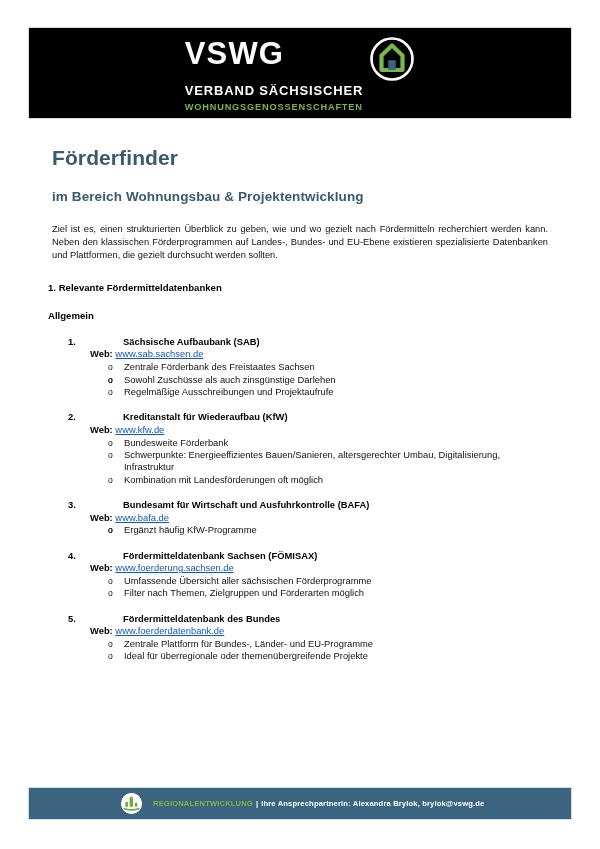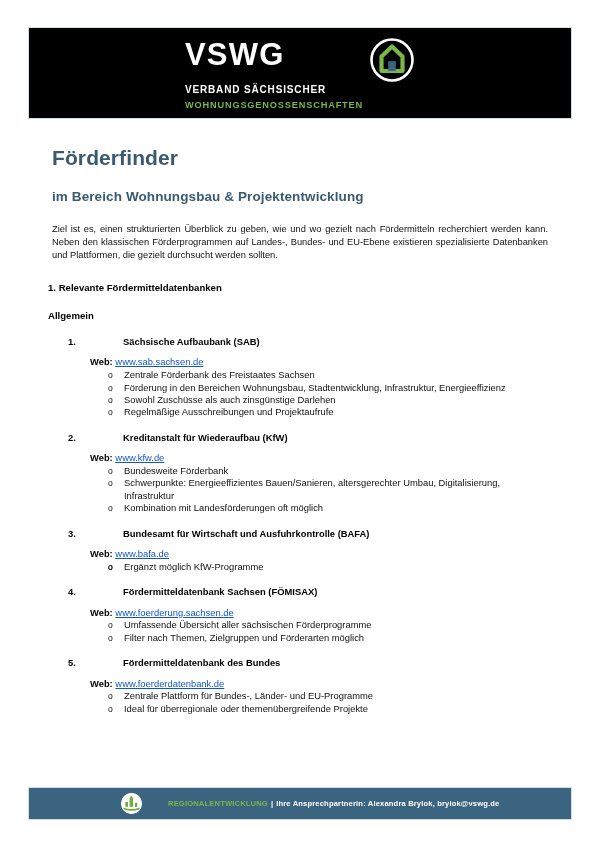--- a/index.html
+++ b/index.html
@@ -53,21 +53,21 @@
 
   .logo-vswg {
     font-size: 31px;
     font-weight: bold;
     letter-spacing: 1.2px;
     color: #ffffff;
     line-height: 1;
     font-family: "Liberation Sans", sans-serif;
   }
   .logo-line2 {
-    font-size: 10px;
+    font-size: 13px;
     font-weight: bold;
     letter-spacing: 0.85px;
     color: #ffffff;
     margin-top: 15px;
     font-family: "Liberation Sans", sans-serif;
   }
   .logo-line3 {
     font-size: 9.2px;
     font-weight: bold;
     letter-spacing: 0.85px;
@@ -156,21 +156,21 @@
   .db-name {
     font-size: 9.4px;
     font-weight: bold;
     color: #000000;
     line-height: 12.4px;
     margin-left: 33px;
   }
   .db-web {
     font-size: 9.4px;
     line-height: 12.8px;
-    margin-top: 8px;
+    margin-top: 0px;
   }
   .db-web-label {
     font-weight: bold;
     color: #000000;
   }
   .db-web-link {
     color: #1155cc;
     text-decoration: underline;
   }
   .sub-list {
@@ -203,21 +203,21 @@
     height: 33px;
     background: #3a6480;
     box-sizing: border-box;
     border: 1px solid #cfdde5;
     display: flex;
     align-items: center;
   }
   .footer-inner {
     display: flex;
     align-items: center;
-    gap: 26px;
+    gap: 11px;
     margin-left: 92px;
   }
   .footer-mark {
     width: 21px;
     height: 21px;
     flex: 0 0 21px;
     border-radius: 50%;
     background: #ffffff;
     position: relative;
     overflow: hidden;
@@ -271,42 +271,42 @@
   <div class="section-heading" id="heading-relevante">1. Relevante Fördermitteldatenbanken</div>
   <div class="section-heading" id="heading-allgemein">Allgemein</div>
 
   <ol class="db-list" id="db-list">
       <li class="db-item">
         <span class="db-num">1.</span>
         <div class="db-name">Sächsische Aufbaubank (SAB)</div>
         <div class="db-web"><span class="db-web-label">Web:</span> <a class="db-web-link" href="#">www.sab.sachsen.de</a></div>
         <ul class="sub-list">
           <li class="sub-item"><span class="marker">o</span><span>Zentrale Förderbank des Freistaates Sachsen</span></li>
-          <li class="sub-item"><span class="marker">o</span><span>Förderung in den Bereichen Wohnungsbau, Stadtentwicklung, Infrastruktur, Energieeffizienz</span></li>
+          <li class="sub-item"><span class="marker">o</span></li>
           <li class="sub-item"><span class="marker">o</span><span>Sowohl Zuschüsse als auch zinsgünstige Darlehen</span></li>
           <li class="sub-item"><span class="marker">o</span><span>Regelmäßige Ausschreibungen und Projektaufrufe</span></li>
         </ul>
       </li>
       <li class="db-item">
         <span class="db-num">2.</span>
         <div class="db-name">Kreditanstalt für Wiederaufbau (KfW)</div>
         <div class="db-web"><span class="db-web-label">Web:</span> <a class="db-web-link" href="#">www.kfw.de</a></div>
         <ul class="sub-list">
           <li class="sub-item"><span class="marker">o</span><span>Bundesweite Förderbank</span></li>
           <li class="sub-item"><span class="marker">o</span><span>Schwerpunkte: Energieeffizientes Bauen/Sanieren, altersgerechter Umbau, Digitalisierung, Infrastruktur</span></li>
           <li class="sub-item"><span class="marker">o</span><span>Kombination mit Landesförderungen oft möglich</span></li>
         </ul>
       </li>
       <li class="db-item">
         <span class="db-num">3.</span>
         <div class="db-name">Bundesamt für Wirtschaft und Ausfuhrkontrolle (BAFA)</div>
         <div class="db-web"><span class="db-web-label">Web:</span> <a class="db-web-link" href="#">www.bafa.de</a></div>
         <ul class="sub-list">
           <li class="sub-item"><span class="marker">o</span></li>
-          <li class="sub-item"><span class="marker">o</span><span>Ergänzt möglich KfW-Programme</span></li>
+          <li class="sub-item"><span class="marker">o</span><span>Ergänzt häufig KfW-Programme</span></li>
         </ul>
       </li>
       <li class="db-item">
         <span class="db-num">4.</span>
         <div class="db-name">Fördermitteldatenbank Sachsen (FÖMISAX)</div>
         <div class="db-web"><span class="db-web-label">Web:</span> <a class="db-web-link" href="#">www.foerderung.sachsen.de</a></div>
         <ul class="sub-list">
           <li class="sub-item"><span class="marker">o</span><span>Umfassende Übersicht aller sächsischen Förderprogramme</span></li>
           <li class="sub-item"><span class="marker">o</span><span>Filter nach Themen, Zielgruppen und Förderarten möglich</span></li>
         </ul>

